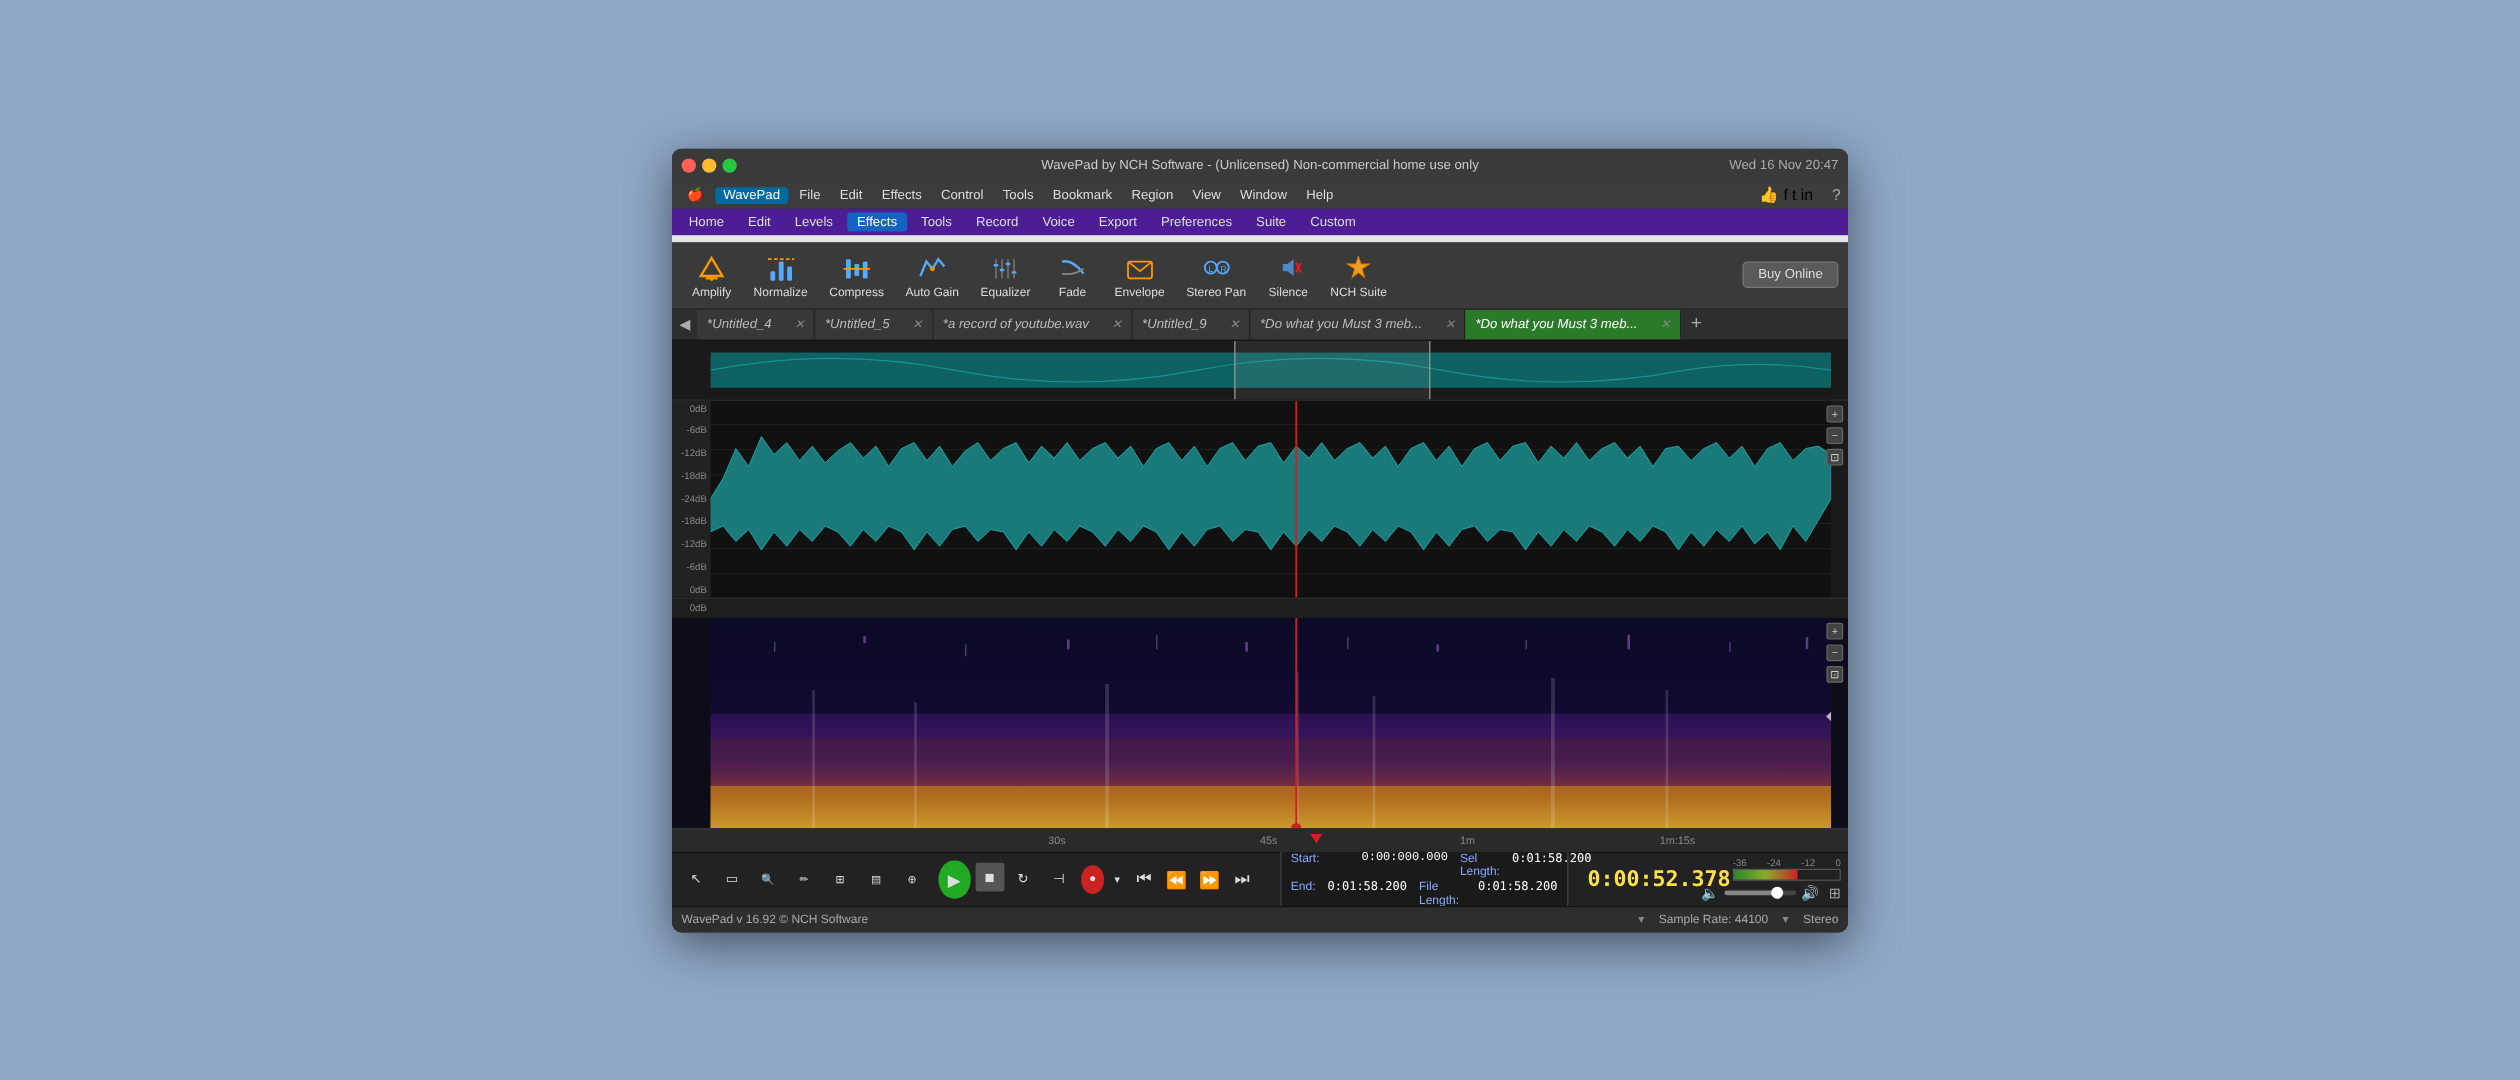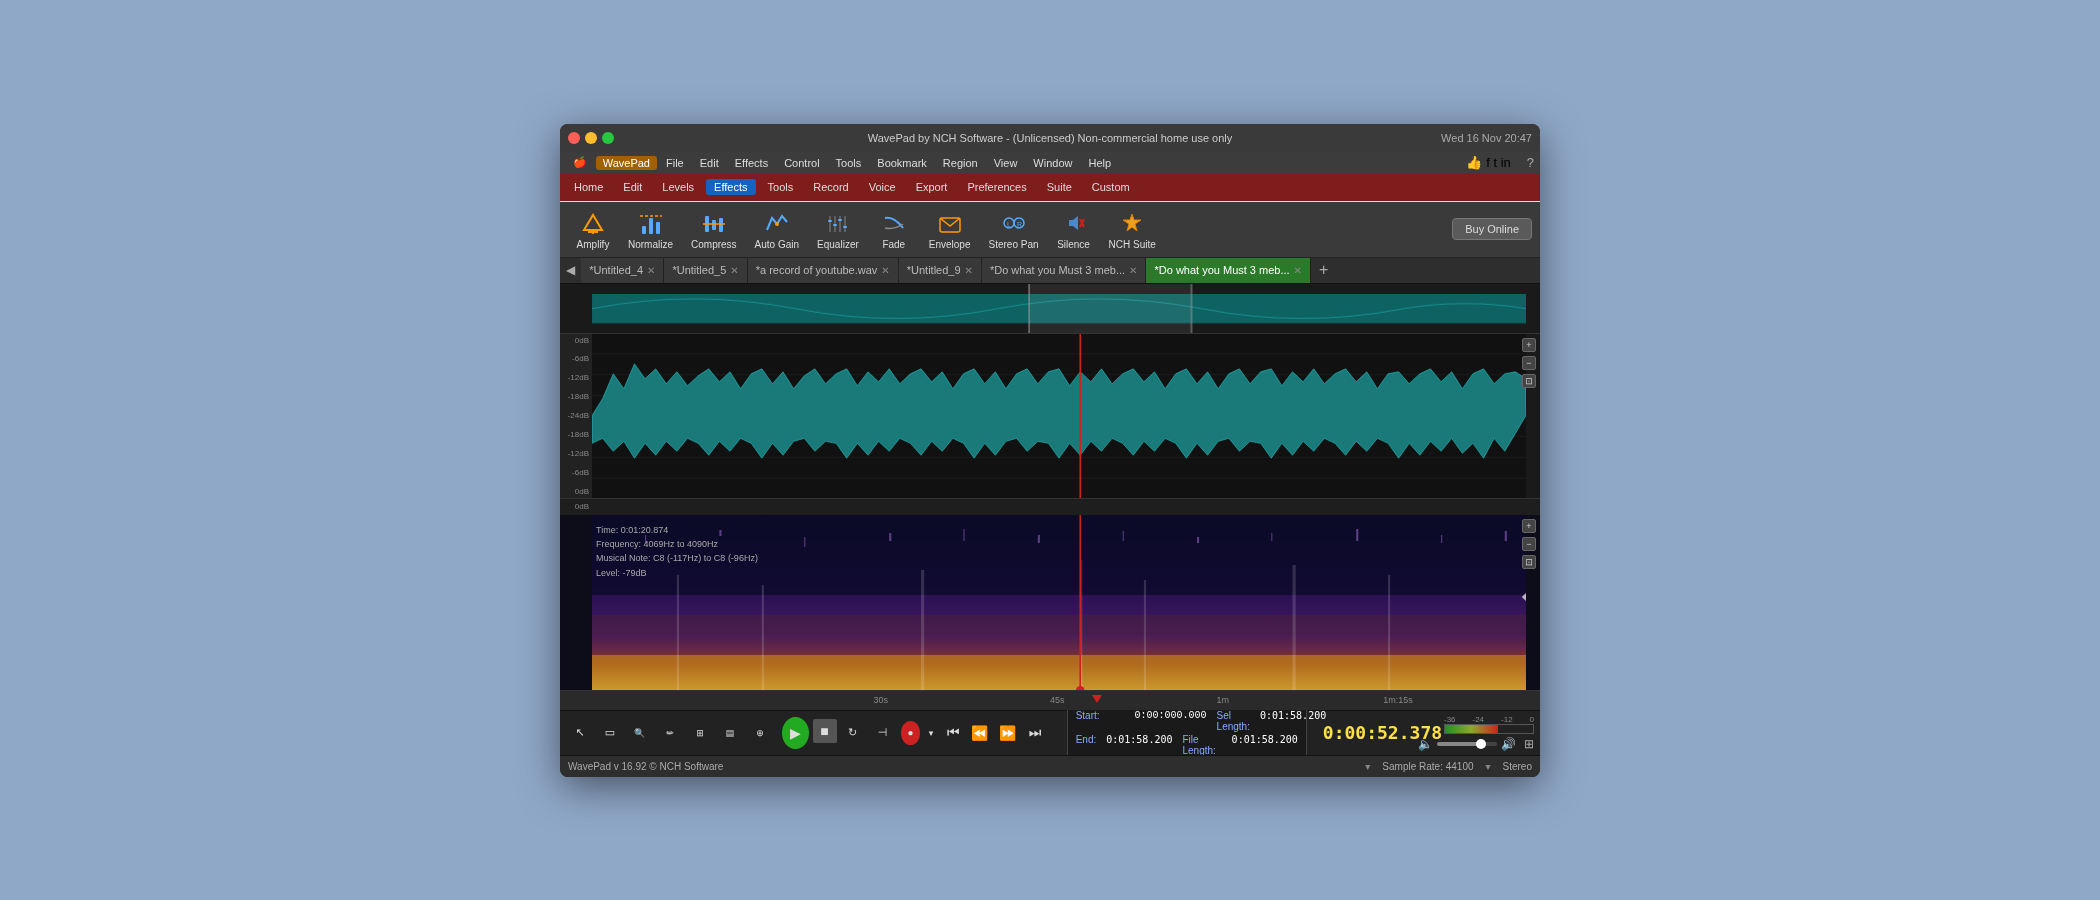--- a/index.html
+++ b/index.html
@@ -64,30 +64,30 @@
       gap: 2px;
     }
     .menu-item {
       color: #ddd;
       font-size: 11px;
       padding: 1px 7px;
       border-radius: 3px;
       cursor: pointer;
       white-space: nowrap;
     }
-    .menu-item.active { background: #a16207; color: #fff; }
+    .menu-item.active { background: #0369a1; color: #fff; }
     
     .toolbar-strip {
-      background: #7f1d1d;
+      background: #4c1d95;
       height: 28px;
       display: flex;
       align-items: center;
       padding: 0 6px;
       gap: 4px;
-      border-bottom: 1px solid #e5e5e5;
+      border-bottom: 6px solid #e5e5e5;
     }
     .tb-btn {
       color: #ddd;
       font-size: 11px;
       padding: 2px 8px;
       border-radius: 3px;
       cursor: pointer;
       background: none;
       border: none;
     }
@@ -151,21 +151,22 @@
       display: flex;
       align-items: center;
       padding: 0 8px;
       height: 100%;
       font-size: 11px;
       color: #bbb;
       background: #383838;
       border-right: 1px solid #222;
       cursor: pointer;
       white-space: nowrap;
-      gap: 4px;
+      gap: 19px;
+      font-style: italic;
     }
     .tab.active { background: #2b2b2b; color: #fff; }
     .tab.green { background: #2a7a2a; color: #fff; }
     .tab-close { font-size: 10px; color: #888; }
     .tab-add { padding: 0 8px; color: #aaa; font-size: 16px; cursor: pointer; }
     
     .waveform-container {
       background: #1e1e1e;
       position: relative;
       overflow: hidden;
@@ -610,26 +611,20 @@
         <div class="zoom-btn">⊡</div>
       </div>
     </div>
 
     <div style="position:relative;height:16px;background:#1e1e1e;">
       <span style="position:absolute;left:0;width:32px;text-align:right;color:#888;font-size:8px;padding-right:3px;line-height:16px;">0dB</span>
     </div>
 
     <div class="spectrogram-area" style="height:175px;">
 
-      <div class="spectrum-info">
-        <div>Time: 0:01:20.874</div>
-        <div>Frequency: 4069Hz to 4090Hz</div>
-        <div>Musical Note: C8 (-117Hz) to C8 (-96Hz)</div>
-        <div>Level: -79dB</div>
-      </div>
 
       <svg style="position:absolute;left:32px;top:0;width:calc(100% - 46px);height:100%;" viewBox="0 0 880 175" preserveAspectRatio="none">
         <defs>
           <linearGradient id="specGrad1" x1="0%" y1="0%" x2="0%" y2="100%">
             <stop offset="0%" style="stop-color:#0d0d30;stop-opacity:1"></stop>
             <stop offset="40%" style="stop-color:#1a0a4a;stop-opacity:1"></stop>
             <stop offset="70%" style="stop-color:#4a1a6a;stop-opacity:1"></stop>
             <stop offset="85%" style="stop-color:#8a3a1a;stop-opacity:1"></stop>
             <stop offset="100%" style="stop-color:#e8d050;stop-opacity:1"></stop>
           </linearGradient>

